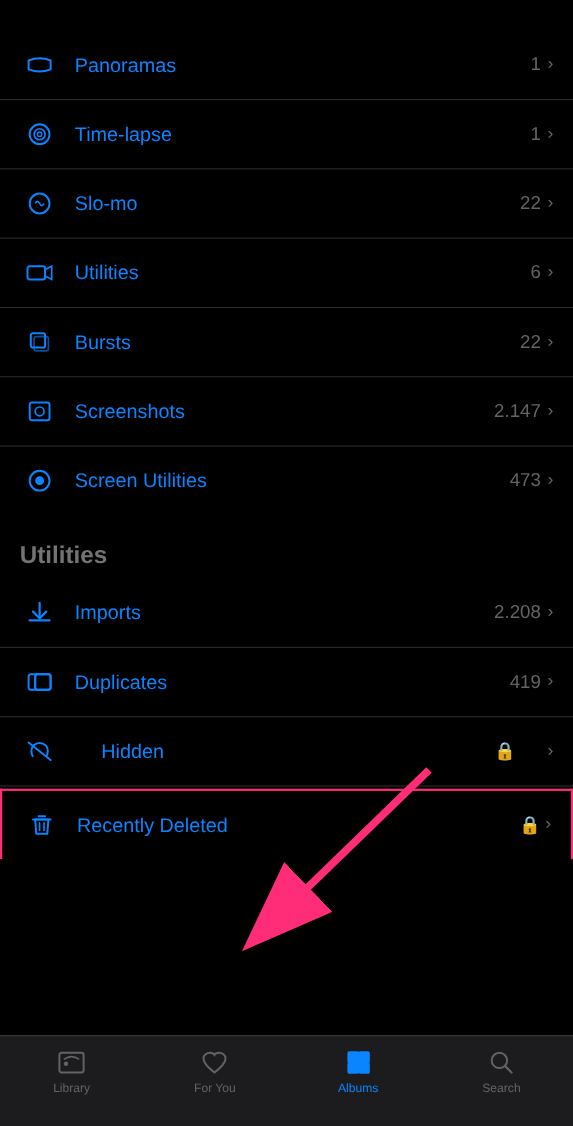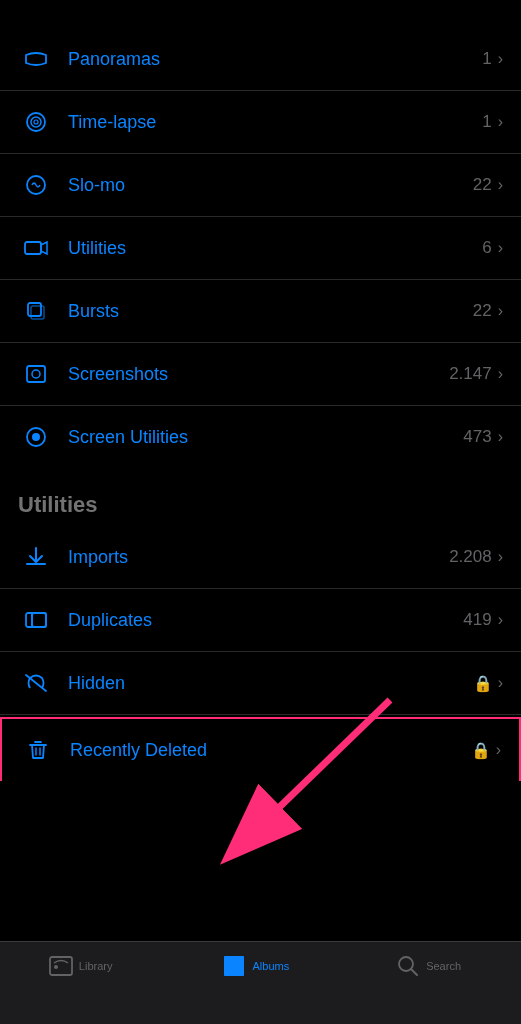--- a/index.html
+++ b/index.html
@@ -109,21 +109,21 @@
       height: 83px;
       background: #1c1c1e;
       border-top: 0.5px solid #3a3a3c;
       display: flex;
       align-items: flex-start;
       justify-content: space-around;
       padding-top: 10px;
     }
     .tab-item {
       display: flex;
-      flex-direction: row;
+      flex-direction: column;
       align-items: center;
       gap: 4px;
       cursor: pointer;
       width: 80px;
     }
     .tab-icon {
       width: 28px;
       height: 28px;
       display: flex;
       align-items: center;
@@ -258,21 +258,21 @@
           <svg viewBox="0 0 26 26" fill="none" xmlns="http://www.w3.org/2000/svg">
       <rect x="3" y="6" width="14" height="14" rx="2" stroke="#0a84ff" stroke-width="1.8"></rect>
       <rect x="9" y="6" width="14" height="14" rx="2" stroke="#0a84ff" stroke-width="1.8" fill="#000"></rect>
       <rect x="9" y="6" width="14" height="14" rx="2" stroke="#0a84ff" stroke-width="1.8"></rect>
     </svg>
         </div>
     <span class="item-label">Duplicates</span>
     <span class="item-count">419</span>
     <span class="item-chevron">›</span>
   </div>
-      <div class="list-item" style="position: relative;">
+      <div class="list-item" style="position: relative; gap: 24px;">
     <div class="item-icon">
           <svg viewBox="0 0 26 26" fill="none" xmlns="http://www.w3.org/2000/svg">
       <path d="M3 5 L23 21" stroke="#0a84ff" stroke-width="1.8" stroke-linecap="round"></path>
       <path d="M7 8 Q13 3 19 8 Q22 13 19 18" stroke="#0a84ff" stroke-width="1.8" fill="none"></path>
       <path d="M7 18 Q4 13 7 8" stroke="#0a84ff" stroke-width="1.8" fill="none"></path>
     </svg>
         </div>
     <span class="item-label">Hidden</span>
     <span class="item-lock">🔒</span>
     <span class="item-chevron">›</span>
@@ -296,20 +296,28 @@
 <div class="tab-bar" id="tab-bar">
     <div class="tab-item">
     <div class="tab-icon">
         <svg viewBox="0 0 28 28" fill="none" xmlns="http://www.w3.org/2000/svg">
     <rect x="3" y="5" width="22" height="18" rx="2" stroke="#636366" stroke-width="1.8"></rect>
     <path d="M7 11 Q14 6 21 11" stroke="#636366" stroke-width="1.5" fill="none"></path>
     <circle cx="9" cy="15" r="2" fill="#636366"></circle>
   </svg>
       </div>
     <span class="tab-label">Library</span>
+  </div>
+    <div class="tab-item">
+    <div class="tab-icon">
+        <svg viewBox="0 0 28 28" fill="none" xmlns="http://www.w3.org/2000/svg">
+    <path d="M14 23 C14 23 4 16 4 10 C4 7 7 5 10 5 C12 5 13.5 6 14 7 C14.5 6 16 5 18 5 C21 5 24 7 24 10 C24 16 14 23 14 23Z" stroke="#636366" stroke-width="1.8" fill="none"></path>
+  </svg>
+      </div>
+    <span class="tab-label">For You</span>
   </div>
     <div class="tab-item">
     <div class="tab-icon active">
         <svg viewBox="0 0 28 28" fill="none" xmlns="http://www.w3.org/2000/svg">
     <rect x="4" y="4" width="20" height="20" rx="2" fill="#0a84ff"></rect>
     <rect x="4" y="4" width="9" height="9" rx="1" fill="#1a6fd4"></rect>
     <rect x="15" y="4" width="9" height="9" rx="1" fill="#1a6fd4"></rect>
     <rect x="4" y="15" width="9" height="9" rx="1" fill="#1a6fd4"></rect>
     <rect x="15" y="15" width="9" height="9" rx="1" fill="#1a6fd4"></rect>
   </svg>

